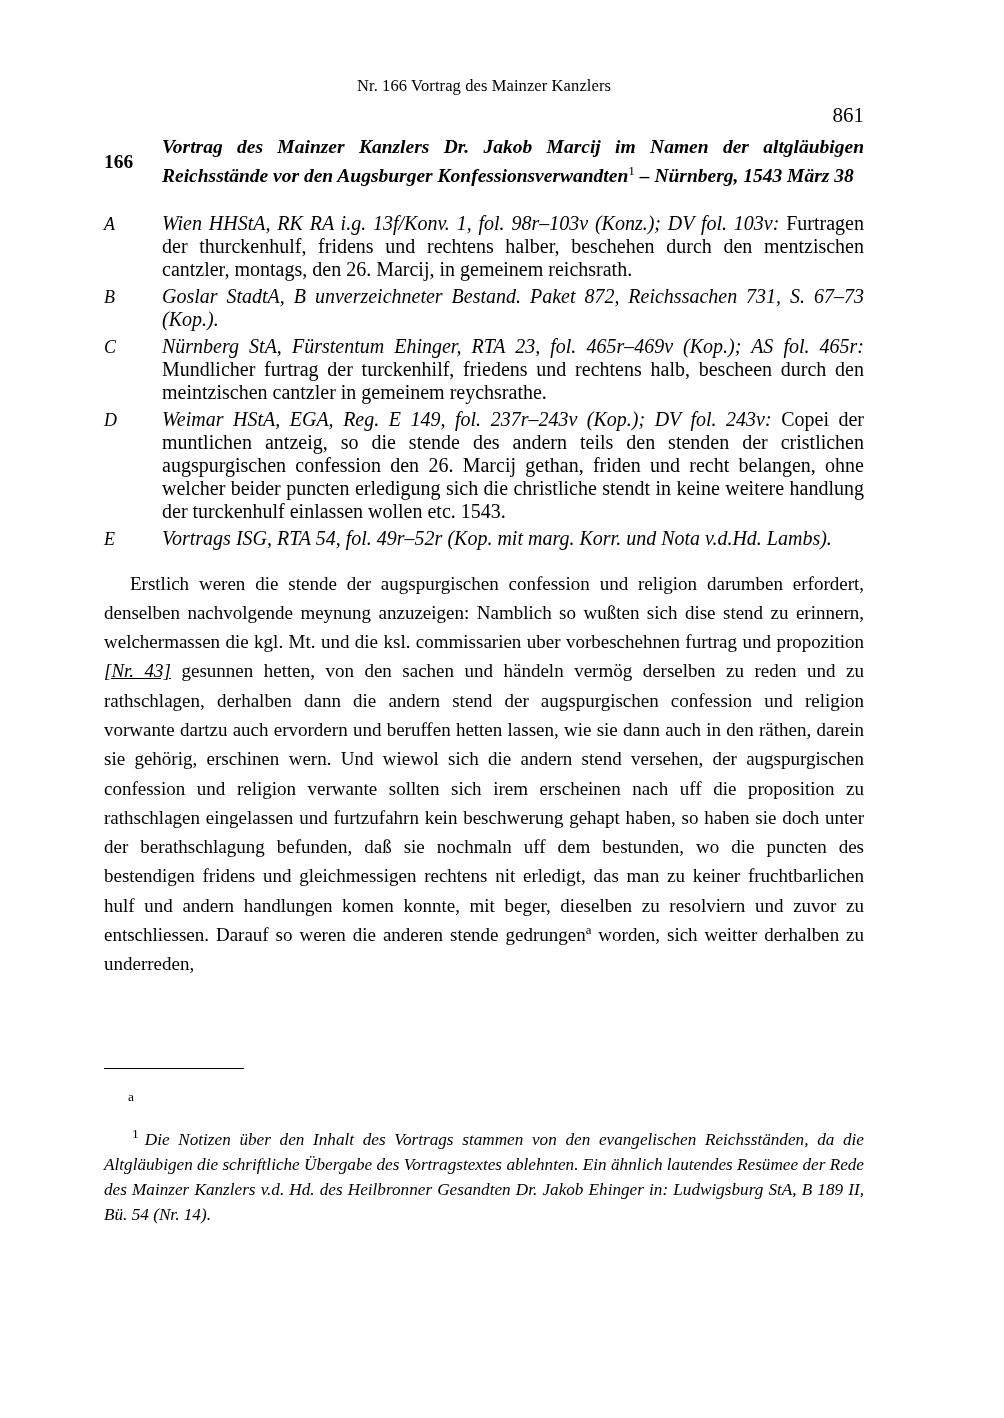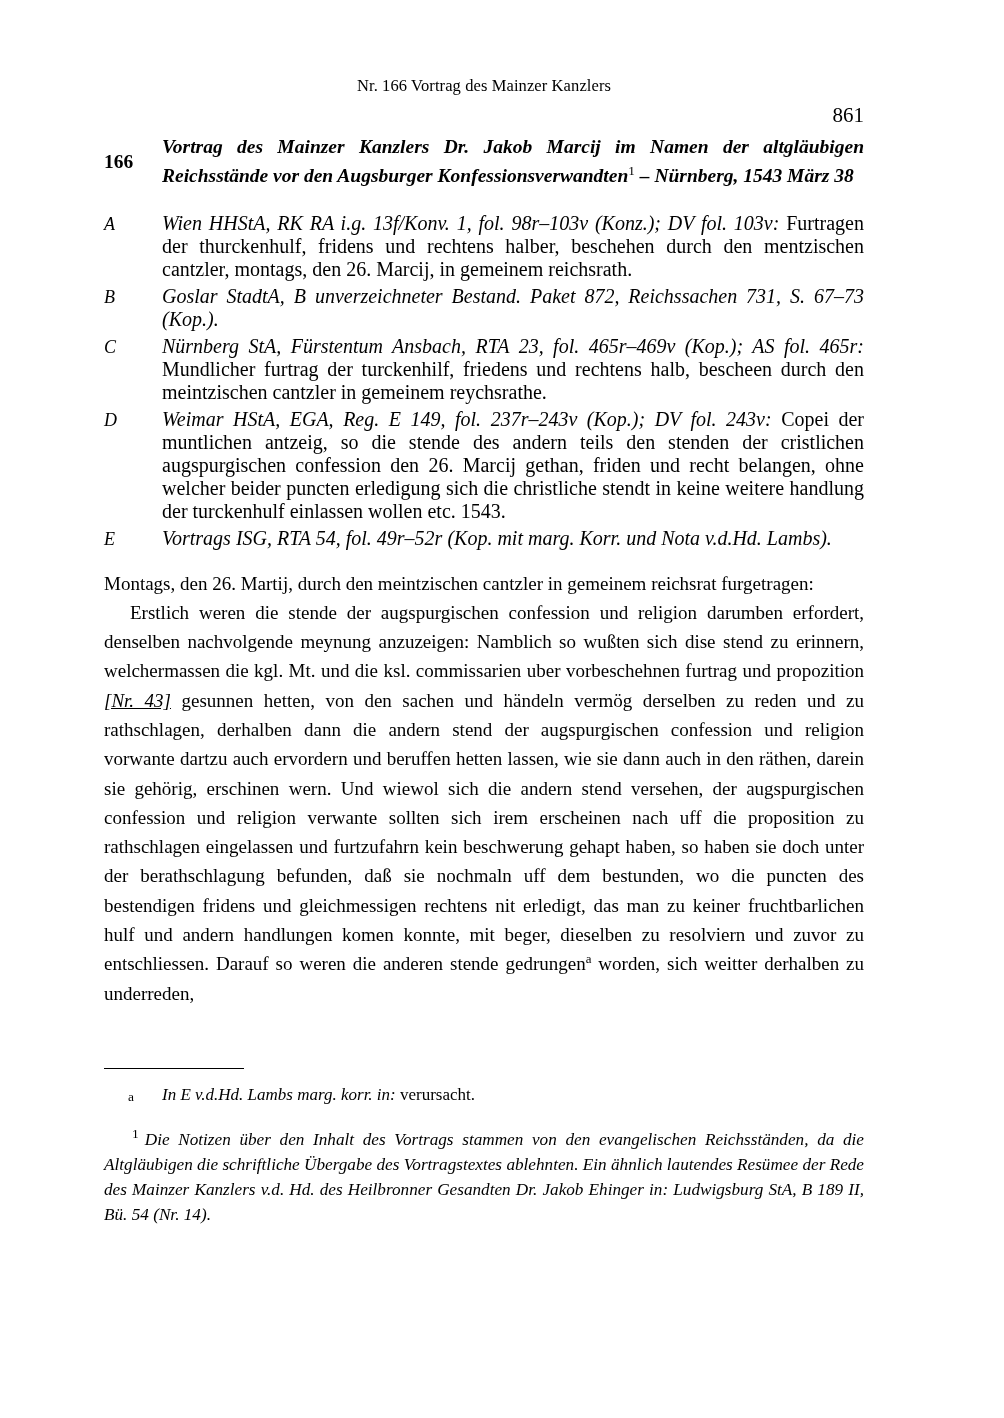--- a/index.html
+++ b/index.html
@@ -201,46 +201,44 @@
         <div class="siglum-text"><i>Wien HHStA, RK RA i.g. 13f/Konv. 1, fol. 98r–103v (Konz.); DV fol. 103v:</i><span> Furtragen der thurckenhulf, fridens und rechtens halber, beschehen durch den mentzischen cantzler, montags, den 26. Marcij, in gemeinem reichsrath.</span></div>
       </div>
 
       <div class="siglum-row">
         <div class="siglum-label">B</div>
         <div class="siglum-text"><i>Goslar StadtA, B unverzeichneter Bestand. Paket 872, Reichssachen 731, S. 67–73 (Kop.).</i><span></span></div>
       </div>
 
       <div class="siglum-row">
         <div class="siglum-label">C</div>
-        <div class="siglum-text"><i>Nürnberg StA, Fürstentum Ansbach, RTA 23, fol. 465r–469v (Kop.); AS fol. 465r:</i><span> Mundlicher furtrag der turckenhilf, friedens und rechtens halb, bescheen durch den meintzischen cantzler in gemeinem reychsrathe.</span></div>
+        <div class="siglum-text"><i>Nürnberg StA, Fürstentum Ehinger, RTA 23, fol. 465r–469v (Kop.); AS fol. 465r:</i><span> Mundlicher furtrag der turckenhilf, friedens und rechtens halb, bescheen durch den meintzischen cantzler in gemeinem reychsrathe.</span></div>
       </div>
 
       <div class="siglum-row">
         <div class="siglum-label">D</div>
         <div class="siglum-text"><i> Weimar HStA, EGA, Reg. E 149, fol. 237r–243v (Kop.); DV fol. 243v:</i><span> Copei der muntlichen antzeig, so die stende des andern teils den stenden der cristlichen augspurgischen confession den 26. Marcij gethan, friden und recht belangen, ohne welcher beider puncten erledigung sich die christliche stendt in keine weitere handlung der turckenhulf einlassen wollen etc. 1543.</span></div>
       </div>
 
       <div class="siglum-row">
         <div class="siglum-label">E</div>
         <div class="siglum-text"><i>Vortrags ISG, RTA 54, fol. 49r–52r (Kop. mit marg. Korr. und Nota v.d.Hd. Lambs).</i><span></span></div>
       </div>
 
     </div>
 
     <div class="body-block">
-      <p class="para">Montags, den 26. Martij, durch den meintzischen cantzler in gemeinem reichsrat furgetragen:</p>
       <p class="para indent"><span>Erstlich weren die stende der augspurgischen confession und religion darumben erfordert, denselben nachvolgende meynung anzuzeigen: Namblich so wußten sich dise stend zu erinnern, welchermassen die kgl. Mt. und die ksl. commissarien uber vorbeschehnen furtrag und propozition </span><i>[Nr. 43]</i><span> gesunnen hetten, von den sachen und händeln vermög derselben zu reden und zu rathschlagen, derhalben dann die andern stend der augspurgischen confession und religion vorwante dartzu auch ervordern und beruffen hetten lassen, wie sie dann auch in den räthen, darein sie gehörig, erschinen wern. Und wiewol sich die andern stend versehen, der augspurgischen confession und religion verwante sollten sich irem erscheinen nach uff die proposition zu rathschlagen eingelassen und furtzufahrn kein beschwerung gehapt haben, so haben sie doch unter der berathschlagung befunden, daß sie nochmaln uff dem bestunden, wo die puncten des bestendigen fridens und gleichmessigen rechtens nit erledigt, das man zu keiner fruchtbarlichen hulf und andern handlungen komen konnte, mit beger, dieselben zu resolviern und zuvor zu entschliessen. Darauf so weren die anderen stende gedrungen</span><sup>a</sup><span> worden, sich weitter derhalben zu underreden,</span></p>
     </div>
 
   </div>
 
   <div class="footnotes">
     <div class="fn-rule"></div>
 
     <div class="fn-row">
       <div class="fn-marker">a</div>
-      <div class="fn-text"><i>In E v.d.Hd. Lambs marg. korr. in:</i><span> verursacht.</span></div>
     </div>
 
     <div class="fn-block-2"><span class="fn-indent"></span><span class="fnnum">1</span><span>Die Notizen über den Inhalt des Vortrags stammen von den evangelischen Reichsständen, da die Altgläubigen die schriftliche Übergabe des Vortragstextes ablehnten. Ein ähnlich lautendes Resümee der Rede des Mainzer Kanzlers v.d. Hd. des Heilbronner Gesandten Dr. Jakob Ehinger in: Ludwigsburg StA, B 189 II, Bü. 54 (Nr. 14).</span></div>
   </div>
 
 </div>
 
 </body></html>

